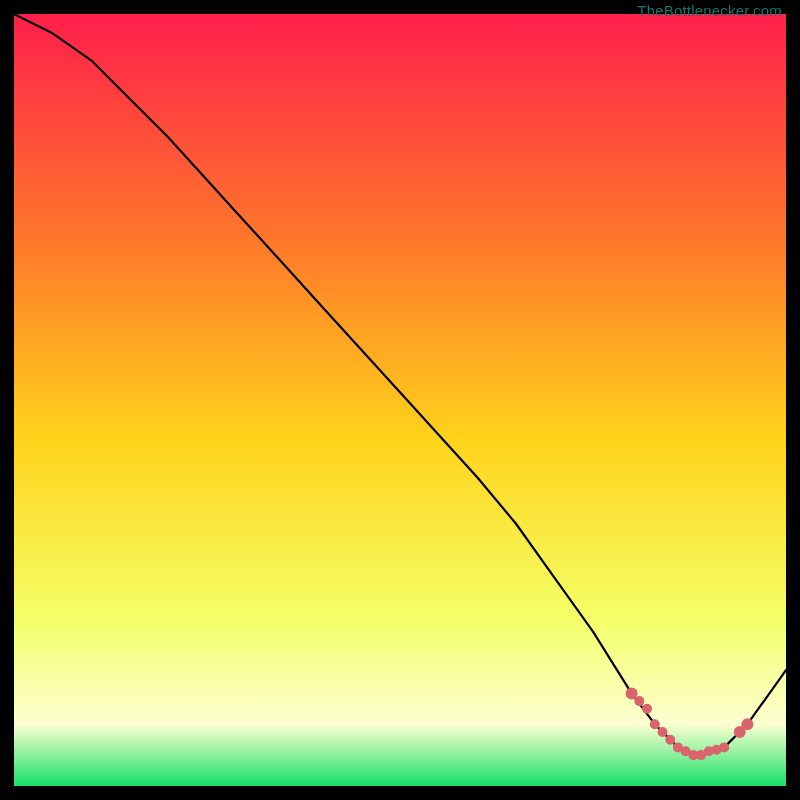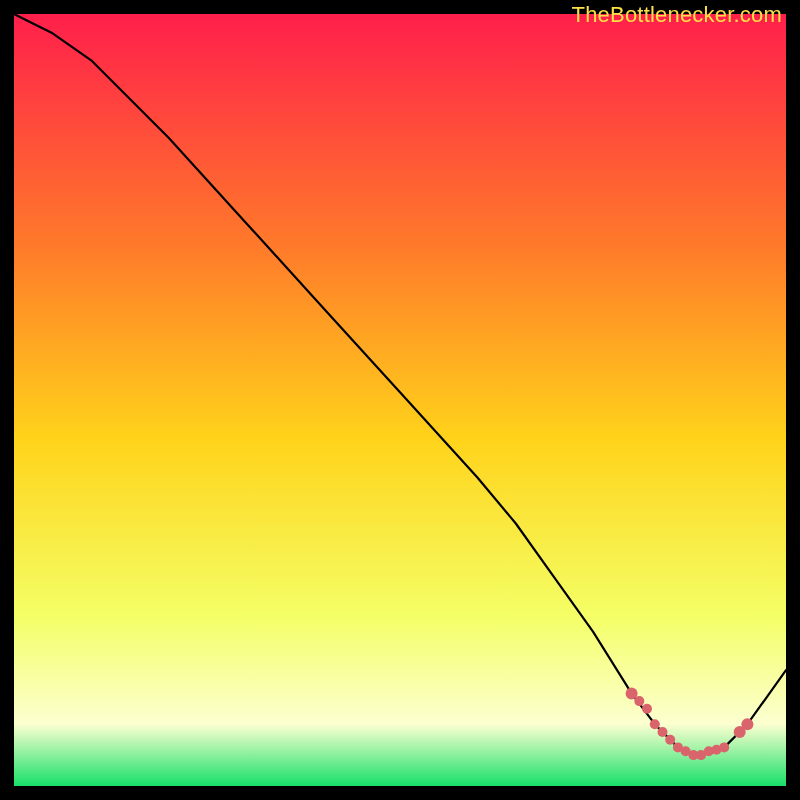--- a/index.html
+++ b/index.html
@@ -23,22 +23,22 @@
     position: absolute;
     left: 0;
     top: 0;
     width: 772px;
     height: 772px;
   }
   .watermark {
     position: absolute;
     top: 2px;
     right: 18px;
-    color: #fde047;
-    font-size: 22px;
+    color: #0f766e;
+    font-size: 15px;
     font-weight: 500;
     letter-spacing: 0.2px;
     user-select: none;
   }
 </style>
 </head>
 <body>
 
 <div class="frame">
   <svg class="plot" viewBox="0 0 772 772" preserveAspectRatio="none">

